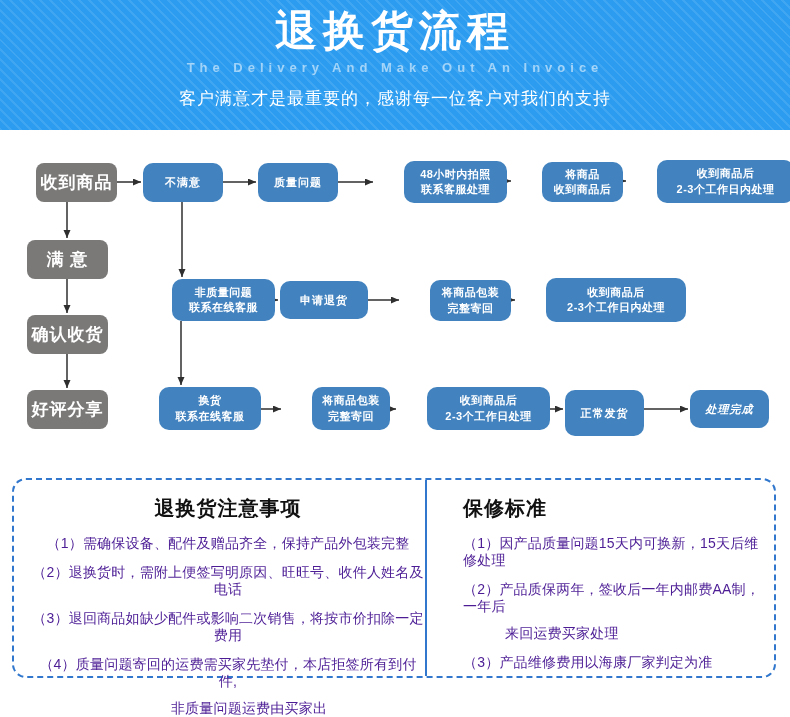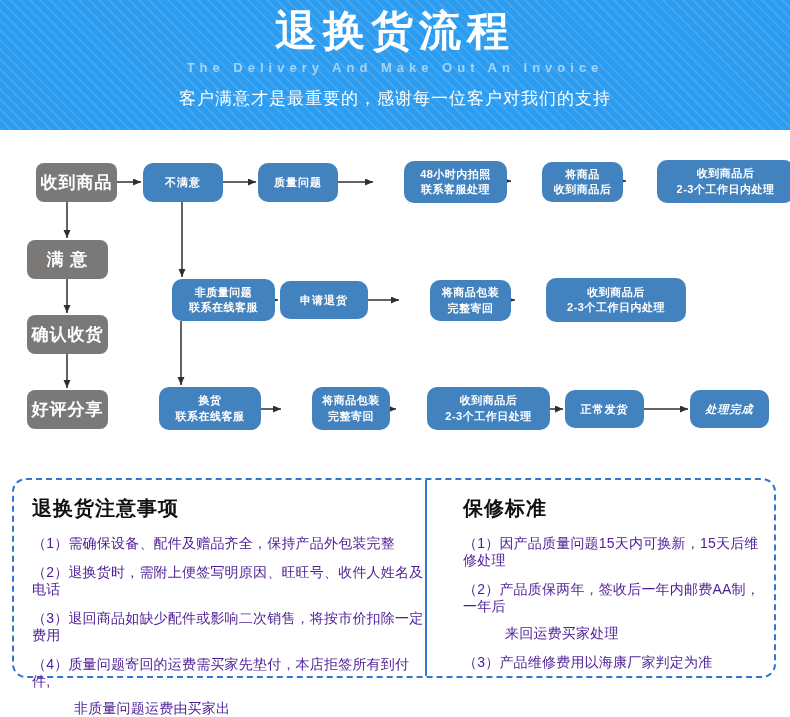--- a/index.html
+++ b/index.html
@@ -36,21 +36,21 @@
   .node.blue{background:#4182bf;border-radius:10px;font-size:11px;}
   .node.sm{font-size:11px;line-height:1.4;letter-spacing:0.5px;margin-left:29px;}
   .arrows{position:absolute;left:0;top:0;pointer-events:none;}
   
   .panel{
     position:absolute;left:12px;top:478px;width:764px;height:200px;
     border:2px dashed #3077cd;border-radius:14px;box-sizing:border-box;
     display:flex;background:#fff;
   }
   .panel .col{box-sizing:border-box;}
-  .panel .col.notes{width:411px;padding:15px 1px 0 18px;}
+  .panel .col.notes{width:411px;padding:15px 1px 0 18px;text-align:center;}
   .panel .divider{width:2px;background:#3077cd;}
   .panel .col.warranty{flex:1;padding:15px 12px 0 36px;}
   .panel h2{
     margin:0 0 13px 0;font-size:20px;color:#111;letter-spacing:1px;
   }
   .panel .ln{
     margin:0 0 12px 0;font-size:14px;color:#4c1d95;
     letter-spacing:0.2px;line-height:17px;
   }
   .panel .ln.indent{padding-left:42px;margin-top:-2px;}
@@ -119,21 +119,21 @@
 完整寄回</div>
   <div class="node blue sm" style="left:517px;top:278px;width:140px;height:44px;">收到商品后
 2-3个工作日内处理</div>
 
   <div class="node blue sm" style="left:130px;top:387px;width:102px;height:43px;">换货
 联系在线客服</div>
   <div class="node blue sm" style="left:283px;top:387px;width:78px;height:43px;">将商品包装
 完整寄回</div>
   <div class="node blue sm" style="left:398px;top:387px;width:123px;height:43px;">收到商品后
 2-3个工作日处理</div>
-  <div class="node blue" style="left:565px;top:390px;width:79px;height:38px;">正常发货</div>
+  <div class="node blue" style="left:565px;top:390px;width:79px;height:46px;">正常发货</div>
   <div class="node blue" style="left:690px;top:390px;width:79px;height:38px;font-style:italic;">处理完成</div>
 
   <section class="panel">
     <div class="col notes">
       <h2>退换货注意事项</h2>
       <p class="ln">（1）需确保设备、配件及赠品齐全，保持产品外包装完整</p>
       <p class="ln">（2）退换货时，需附上便签写明原因、旺旺号、收件人姓名及电话</p>
       <p class="ln">（3）退回商品如缺少配件或影响二次销售，将按市价扣除一定费用</p>
       <p class="ln">（4）质量问题寄回的运费需买家先垫付，本店拒签所有到付件,</p>
       <p class="ln indent">非质量问题运费由买家出</p>

